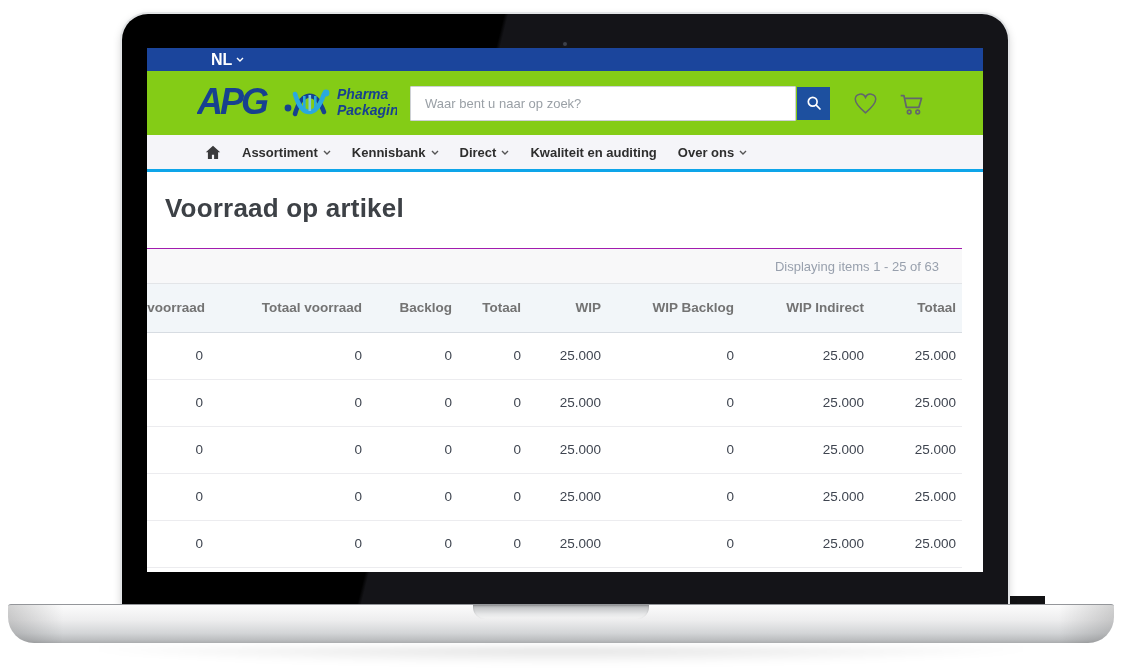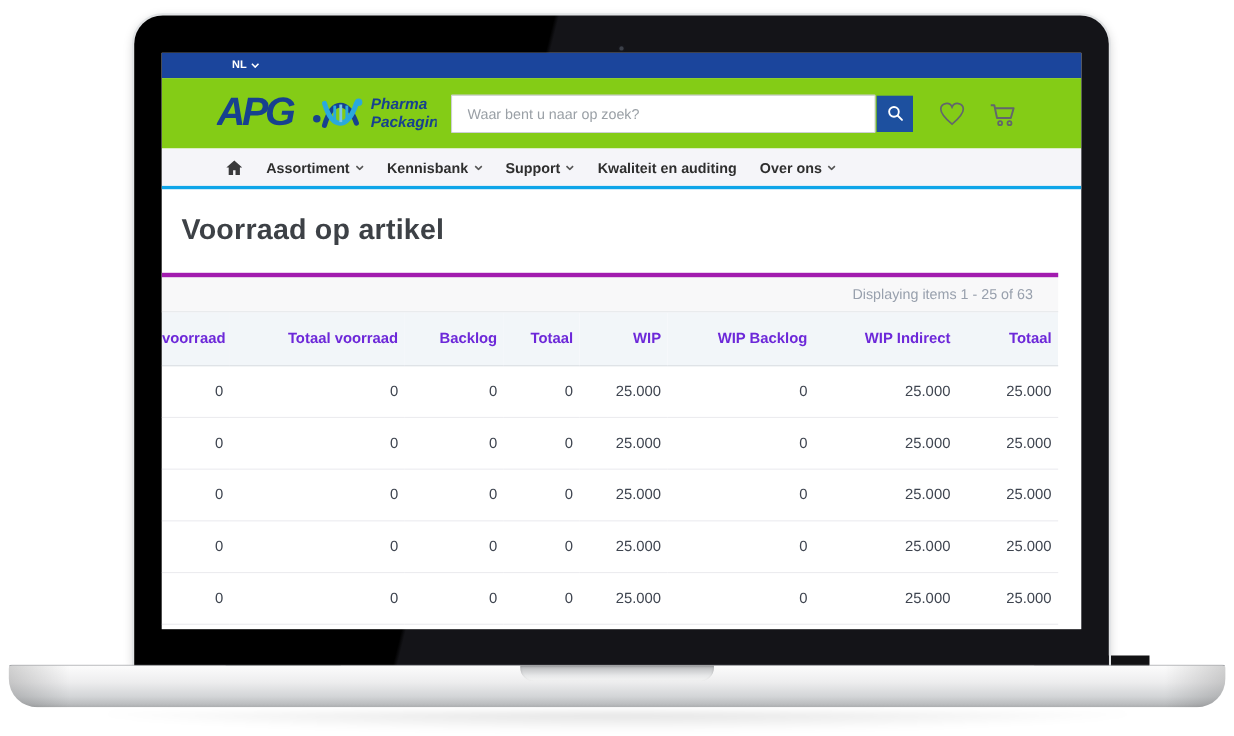--- a/index.html
+++ b/index.html
@@ -34,21 +34,21 @@
   .reflection { position:absolute; left:70px; top:647px; width:982px; height:18px;
     background:radial-gradient(ellipse at 50% 0%, rgba(0,0,0,.12), rgba(0,0,0,0) 70%);
     filter:blur(3px); z-index:0; }
 
   
   .screen { position:absolute; left:25px; top:34px; width:836px; height:524px; background:#fff; overflow:hidden; }
 
   
   .topbar { height:23px; background:var(--topbar-blue,#1b459c); color:#fff;
     display:flex; align-items:center; justify-content:space-between;
-    padding:0 55px 0 64px; font-size:10px; font-weight:700;text-align:center; }
+    padding:0 55px 0 64px; font-size:16px; font-weight:700;text-align:center; }
   .topbar .tb-right { display:flex; align-items:center; gap:16px; }
   .tb-item { display:flex; align-items:center; gap:4px; cursor:pointer; white-space:nowrap; }
   .chev { width:8px; height:5px; }
   .chev polyline { fill:none; stroke:currentColor; stroke-width:1.4; }
 
   
   .sitehead { height:64px; background:#84cc16; display:flex; align-items:center; padding-left:50px; }
   .logo { display:block; cursor:pointer; }
   .searchwrap { display:flex; align-items:center; margin-left:13px; }
   .search-input { width:386px; height:35px; border:1px solid #cdd0d4; border-radius:1px;
@@ -64,26 +64,26 @@
   .mainnav { height:37px; background:#f5f5f9; border-bottom:3px solid #0ea5e9;
     display:flex; align-items:center; gap:21px; padding-left:58px;
     font-size:13px; font-weight:700; color:#2e2e2e; }
   .nav-item { display:flex; align-items:center; gap:5px; cursor:pointer; white-space:nowrap; }
   .nav-item .chev { color:#555; }
 
   
   .page-title { margin:20px 0 0 18px; font-size:26px; line-height:32px; font-weight:700;
     color:#3d4146; letter-spacing:.2px; }
   .tablewrap { margin:24px 21px 0 0; width:815px; }
-  .pagbar { height:36px; background:#f8f8f9; border-top:4px solid #a21caf; border-bottom:1px solid #e3e5e8;
+  .pagbar { height:36px; background:#f8f8f9; border-top:1px solid #a21caf; border-bottom:1px solid #e3e5e8;
     display:flex; align-items:center; justify-content:flex-end; padding-right:23px;
     color:#98a0ad; font-size:13px; }
   table { width:100%; border-collapse:collapse; table-layout:fixed; }
   thead th { height:48px; background:#f2f6f9; border-bottom:1px solid #d7dce2;
-    font-size:13.5px; font-weight:700; color:#6d28d9; text-align:right; padding-right:6px;
+    font-size:13.5px; font-weight:700; color:#737373; text-align:right; padding-right:6px;
     overflow:hidden; white-space:nowrap; }
   tbody td { height:47px; border-bottom:1px solid #ececef; font-size:13.5px; color:#3f4550;
     text-align:right; padding-right:6px; white-space:nowrap; }
 </style>
 </head>
 <body>
 
 <div class="stage">
   <div class="reflection"></div>
   <div class="hinge-foot left"></div>
@@ -155,21 +155,21 @@
               <polyline points="1,1 4,4 7,1"></polyline>
             </svg>
         </span>
         <span class="nav-item">
           <span>Kennisbank</span>
           <svg class="chev" viewBox="0 0 8 5">
               <polyline points="1,1 4,4 7,1"></polyline>
             </svg>
         </span>
         <span class="nav-item">
-          <span>Support</span>
+          <span>Direct</span>
           <svg class="chev" viewBox="0 0 8 5">
               <polyline points="1,1 4,4 7,1"></polyline>
             </svg>
         </span>
         <span class="nav-item">
           <span>Kwaliteit en auditing</span>
         </span>
         <span class="nav-item">
           <span>Over ons</span>
           <svg class="chev" viewBox="0 0 8 5">

